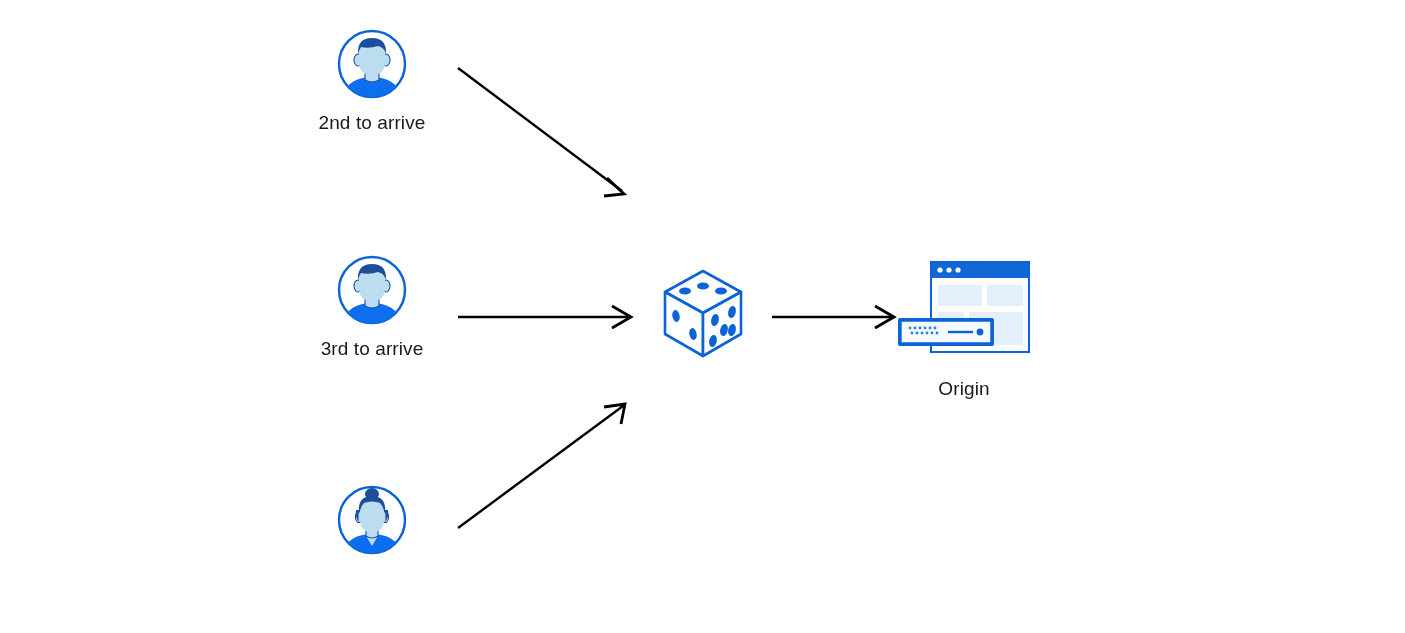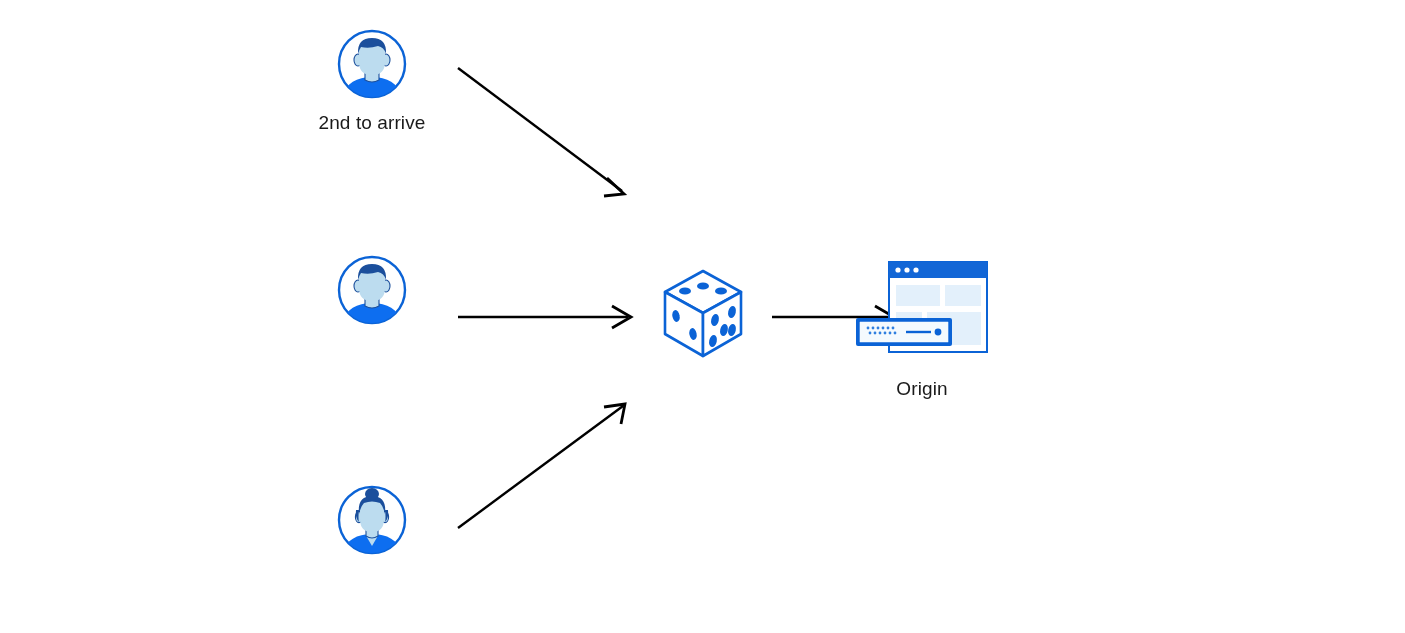--- a/index.html
+++ b/index.html
@@ -107,20 +107,21 @@
       <circle cx="36" cy="36" r="33" fill="#ffffff" stroke="#0b63d6" stroke-width="2.4"></circle>
       <g clip-path="url(#clipB)">
         <path d="M6 72 C8 56 20 49 36 49 C52 49 64 56 66 72 Z" fill="#0d6ef0"></path>
         <path d="M29 41 h14 v11 q-7 4 -14 0 Z" fill="#bcdcef" stroke="#1b4f9c" stroke-width="1.1"></path>
         <ellipse cx="22" cy="32" rx="4" ry="6" fill="#bcdcef" stroke="#1b4f9c" stroke-width="1.1"></ellipse>
         <ellipse cx="50" cy="32" rx="4" ry="6" fill="#bcdcef" stroke="#1b4f9c" stroke-width="1.1"></ellipse>
         <path d="M23 24 q0 -11 13 -11 q13 0 13 11 v10 q0 13 -13 13 q-13 0 -13 -13 Z" fill="#bcdcef"></path>
         <path d="M22 26 q-1 -16 14 -16 q15 0 14 16 q-2 -7 -8 -8 q-9 3 -17 1 q-2 3 -3 7 Z" fill="#1b4f9c"></path>
       </g>
     </svg>
+    <div class="node-label" style="left:-62px; top:84px; width:196px;">3rd to arrive</div>
   </div>
 
   <div class="node" style="left:336px; top:484px;">
     <svg class="avatar-svg" width="72" height="72" viewBox="0 0 72 72">
       <defs>
         <clipPath id="clipC">
             <circle cx="36" cy="36" r="33"></circle>
           </clipPath>
       </defs>
       <circle cx="36" cy="36" r="33" fill="#ffffff" stroke="#0b63d6" stroke-width="2.4"></circle>
@@ -167,21 +168,21 @@
 
         <ellipse cx="55" cy="52" rx="3.8" ry="6.2" transform="rotate(12 55 52)"></ellipse>
         <ellipse cx="72" cy="44" rx="3.8" ry="6.2" transform="rotate(12 72 44)"></ellipse>
         <ellipse cx="64" cy="62" rx="3.8" ry="6.2" transform="rotate(12 64 62)"></ellipse>
         <ellipse cx="53" cy="73" rx="3.8" ry="6.2" transform="rotate(12 53 73)"></ellipse>
         <ellipse cx="72" cy="62" rx="3.8" ry="6.2" transform="rotate(12 72 62)"></ellipse>
       </g>
     </svg>
   </div>
 
-  <div class="node" style="left:851px; top:258px;">
+  <div class="node" style="left:893px; top:258px;">
     <svg class="origin-svg" width="142" height="100" viewBox="0 0 142 100">
 
       <g>
         <rect x="38" y="4" width="98" height="90" fill="#ffffff" stroke="#0b63d6" stroke-width="2"></rect>
         <rect x="38" y="4" width="98" height="16" fill="#1266d6"></rect>
         <circle cx="47" cy="12" r="2.6" fill="#ffffff"></circle>
         <circle cx="56" cy="12" r="2.6" fill="#ffffff"></circle>
         <circle cx="65" cy="12" r="2.6" fill="#ffffff"></circle>
 
         <rect x="45" y="27" width="44" height="21" fill="#e3f0fb"></rect>

